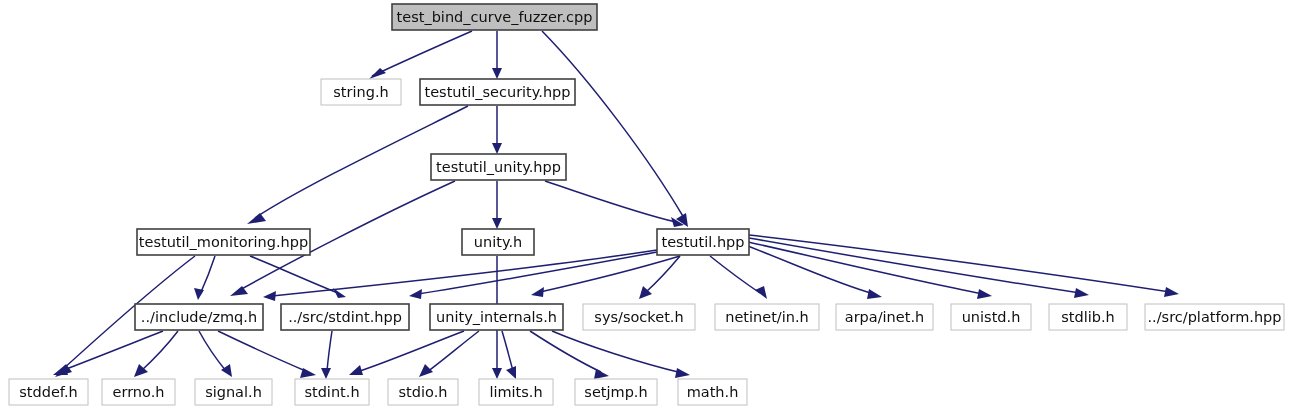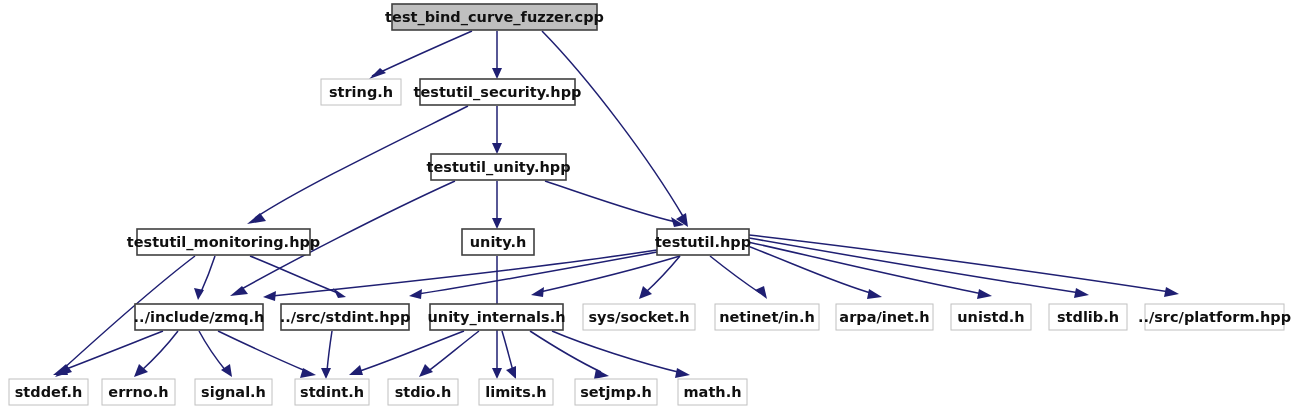--- a/index.html
+++ b/index.html
@@ -7,21 +7,20 @@
     padding: 0;
     background: #ffffff;
   }
   #graph-root {
     position: relative;
     width: 1293px;
     height: 411px;
     background: #ffffff;
     font-family: "DejaVu Sans", sans-serif;
     overflow: hidden;
-    font-weight: bold;
   }
   svg#graph-svg {
     position: absolute;
     left: 0;
     top: 0;
     width: 1293px;
     height: 411px;
   }
   .node-box {
     fill: #ffffff;

